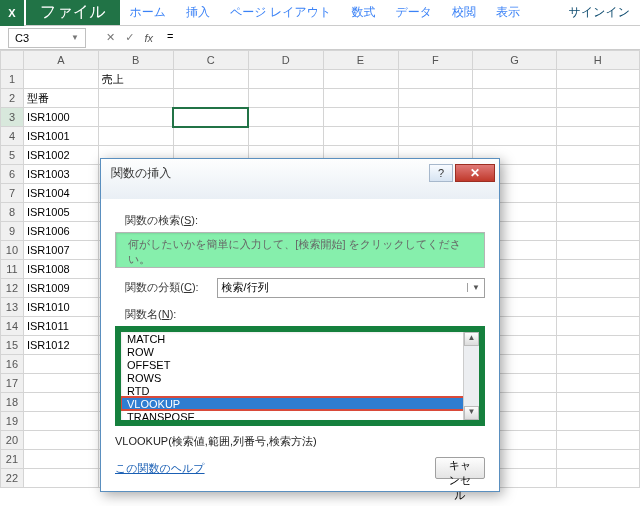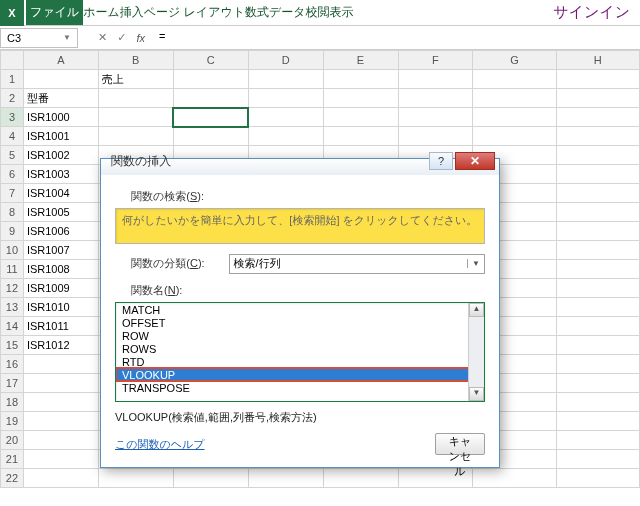--- a/index.html
+++ b/index.html
@@ -1,50 +1,50 @@
 <!DOCTYPE html>
 <html><head>
 <meta charset="utf-8">
 <style>
 *{box-sizing:border-box;margin:0;padding:0;font-family:"Meiryo UI","MS PGothic",sans-serif}
 body{background:#fff;width:640px;height:506px;overflow:hidden;position:relative;font-size:11px}
 .ribbon{background:#fff;border-bottom:1px solid #ccc;height:26px;display:flex;align-items:stretch}
-.file-tab{background:#217346;color:#fff;padding:5px 4px;font-size:12px;display:flex;align-items:center}
-.ribbon-tab{padding:5px 0;font-size:12px;color:#14532d;display:flex;align-items:center}
+.file-tab{background:#217346;color:#fff;padding:5px 14px;font-size:16px;display:flex;align-items:center}
+.ribbon-tab{padding:5px 10px;font-size:12px;color:#3b82f6;display:flex;align-items:center}
 .ribbon-spacer{flex:1}
-.signin{padding:8px 10px;font-size:15px;color:#701a75;display:flex;align-items:center}
-.formula-row{height:24px;display:flex;align-items:center;border-bottom:1px solid #ccc;padding:2px 0}
+.signin{padding:8px 10px;font-size:12px;color:#0c4a6e;display:flex;align-items:center}
+.formula-row{height:24px;display:flex;align-items:center;border-bottom:1px solid #ccc;padding:2px 8px}
 .namebox{width:78px;height:20px;border:1px solid #c0c0c0;background:#fff;padding:2px 6px;font-size:11px;display:flex;align-items:center;justify-content:space-between}
 .namebox .dd{color:#777;font-size:8px}
 .fx-controls{display:flex;align-items:center;gap:10px;margin-left:20px;color:#777}
 .fx-controls span{font-size:11px}
 .fx-label{font-style:italic;color:#555}
 .formula-input{flex:1;padding:2px 6px;height:20px;margin-left:8px;font-size:11px}
 .grid-area{position:relative;height:456px;overflow:hidden}
 table.sheet{border-collapse:collapse;table-layout:fixed;width:640px}
 table.sheet th,table.sheet td{border:1px solid #d4d4d4;height:19px;font-size:11px;padding:0 3px;overflow:hidden;white-space:nowrap}
 table.sheet th{background:#f0f0f0;color:#555;font-weight:normal;text-align:center}
 .rowhdr{background:#f0f0f0;text-align:center;width:22px;color:#555}
 .colA{width:72px}.colB{width:72px}.colC{width:72px}.colD{width:72px}.colE{width:72px}.colF{width:72px}.colG{width:80px}.colH{width:80px}
 .cell-sel{outline:2px solid #217346;outline-offset:-1px;background:#fff}
 .rowhdr-active,.colhdr-active{background:#d8e8dc}
 .dialog{position:absolute;left:100px;top:108px;width:400px;background:#fff;border:1px solid #5a8fbf;box-shadow:3px 3px 12px rgba(0,0,0,.35)}
-.titlebar{height:16px;background:linear-gradient(#fdfefe,#e9eff5);display:flex;align-items:center;padding:0 4px 12px 10px;font-size:12px;color:#333}
+.titlebar{height:40px;background:linear-gradient(#fdfefe,#e9eff5);display:flex;align-items:center;padding:0 4px 12px 10px;font-size:12px;color:#333}
 .titlebar .spacer{flex:1}
 .titlebar .help{width:24px;height:18px;border:1px solid #a7b8cc;background:linear-gradient(#f8fbff,#d7e4f2);text-align:center;font-size:11px;line-height:16px;margin-right:2px}
 .titlebar .close{width:40px;height:18px;background:linear-gradient(#e07a78,#c0392b);border:1px solid #9c2e22;color:#fff;text-align:center;font-size:12px;line-height:16px;font-weight:bold}
 .dlg-body{padding:10px 14px 12px}
-.lbl{font-size:11px;color:#333;margin:4px 16px}
+.lbl{font-size:11px;color:#333;margin:4px 10px}
 .search-row{display:flex;gap:6px;margin-bottom:8px}
-.search-input{flex:1;height:36px;border:1px solid #b5b5b5;padding:4px 6px;font-size:11px;color:#666;background:#fde047;box-shadow:inset 1px 1px 2px rgba(0,0,0,.1)}
+.search-input{flex:1;height:36px;border:1px solid #b5b5b5;padding:4px 12px;font-size:11px;color:#666;background:#86efac;box-shadow:inset 1px 1px 2px rgba(0,0,0,.1)}
 .btn{height:22px;border:1px solid #a0a0a0;background:linear-gradient(#fdfdfd,#e4e4e4);padding:0 8px;font-size:11px;border-radius:2px;cursor:pointer}
 .cat-row{display:flex;align-items:center;gap:8px;margin-bottom:8px}
 .cat-select{flex:1;height:20px;border:1px solid #a0a0a0;background:#fff;padding:1px 4px;font-size:11px;display:flex;align-items:center;justify-content:space-between}
 .cat-select .dd{border-left:1px solid #a0a0a0;padding-left:4px;font-size:8px;color:#555}
-.fn-list{border:1px solid #15803d;height:100px;overflow:hidden;position:relative;background:#fff;box-shadow:inset 1px 1px 2px rgba(0,0,0,.08)}
+.fn-list{border:6px solid #15803d;height:100px;overflow:hidden;position:relative;background:#fff;box-shadow:inset 1px 1px 2px rgba(0,0,0,.08)}
 .fn-item{padding:1px 6px;font-size:11px;height:13px;line-height:13px}
 .fn-selected{background:#2f7dd1;color:#fff;outline:2px solid #d94a3a;outline-offset:-1px}
 .fn-scroll{position:absolute;right:0;top:0;bottom:0;width:16px;background:#eceef1;border-left:1px solid #ccc}
 .fn-scroll .arr{height:14px;text-align:center;font-size:8px;color:#555;background:linear-gradient(#fdfdfd,#dcdcdc);border:1px solid #bbb;margin:0}
 .syntax{font-size:11px;margin:8px 0 4px;color:#222}
 .desc{font-size:11px;color:#333;line-height:1.4;margin-bottom:10px}
 .help-link{color:#1a5fb4;font-size:11px;text-decoration:underline;cursor:pointer}
 .dlg-foot{display:flex;align-items:center;gap:1px;margin-top:8px}
 .dlg-foot .spacer{flex:1}
 .btn-ok{width:70px;height:22px}
@@ -365,22 +365,22 @@
         <span>検索/行列</span>
         <span class="dd">▼</span>
       </div>
     </div>
     <div class="lbl">
       <span>関数名(</span><span class="underline">N</span><span>):</span>
     </div>
     <div class="fn-list">
       <div id="fnitems">
             <div class="fn-item">MATCH</div>
+            <div class="fn-item">ROW</div>
             <div class="fn-item">OFFSET</div>
-            <div class="fn-item">ROW</div>
             <div class="fn-item">ROWS</div>
             <div class="fn-item">RTD</div>
             <div class="fn-item fn-selected">VLOOKUP</div>
             <div class="fn-item">TRANSPOSE</div>
           </div>
       <div class="fn-scroll">
         <div class="arr">▲</div>
         <div style="flex:1"></div>
         <div class="arr" style="position:absolute;bottom:0;left:0;right:0">▼</div>
       </div>

